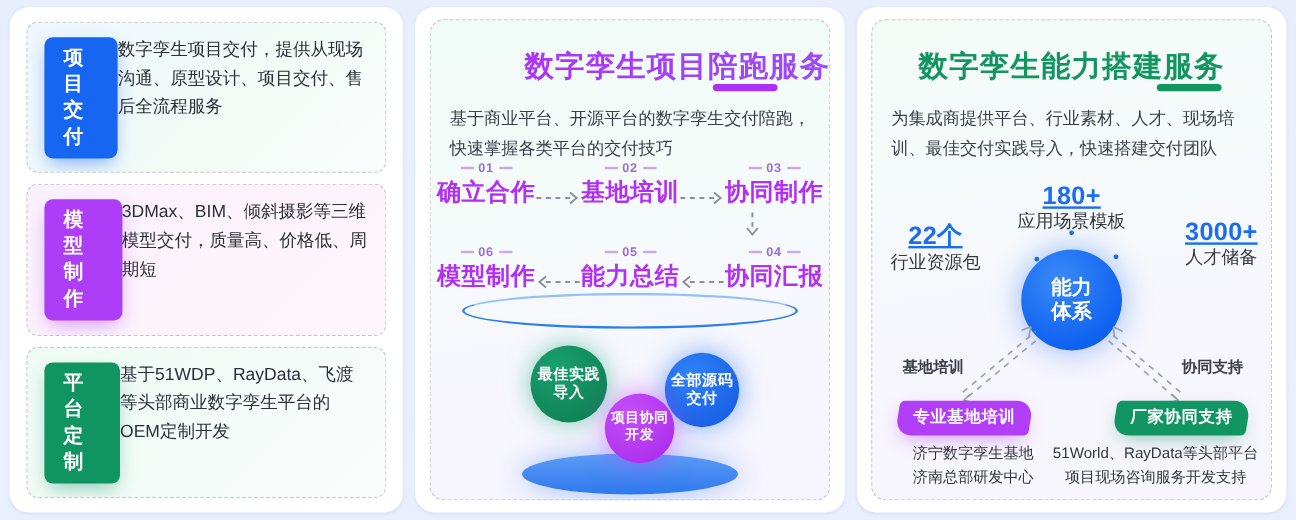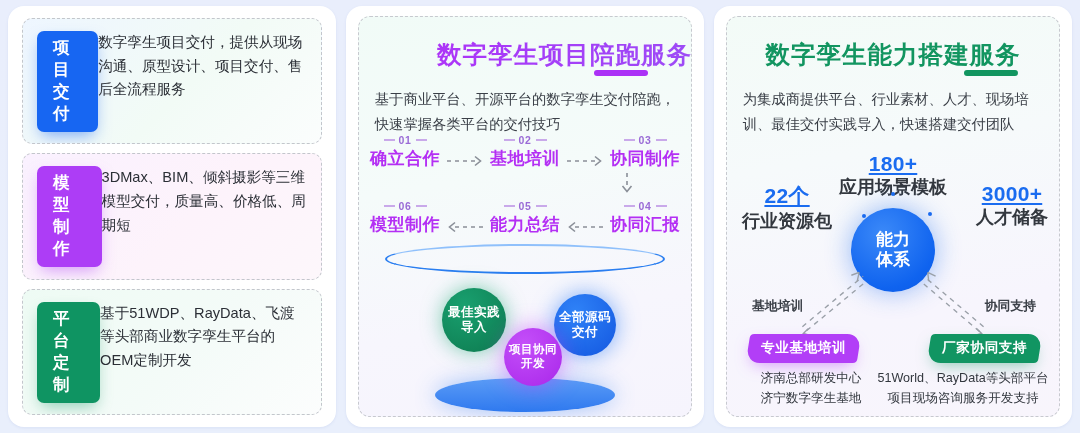--- a/index.html
+++ b/index.html
@@ -116,21 +116,21 @@
   .flow { position: absolute; left: 0; right: 0; top: 118px; }
   .flow-row { display: flex; align-items: flex-end; justify-content: center; gap: 0; }
   .step { width: 84px; text-align: center; }
   .step .num {
     font-size: 10.5px; font-weight: 800; color: #9a6bd6; letter-spacing: .6px;
     display: flex; align-items: center; justify-content: center; gap: 4px;
   }
   .step .num::before, .step .num::after {
     content: ""; width: 11px; height: 1.4px; background: #c9a9ea; display: block;
   }
-  .step .lbl { font-size: 17px; font-weight: 800; color: #b42ff4; letter-spacing: .5px; margin-top: 1px; }
+  .step .lbl { font-size: 20px; font-weight: 800; color: #b42ff4; letter-spacing: .5px; margin-top: 1px; }
   .dashx { width: 40px; height: 14px; position: relative; margin: 0 -2px 2px -2px; }
   .flow-gapRow { height: 14px; }
 
   .vdrop { position: absolute; right: 58px; top: 44px; width: 14px; height: 22px; }
 
   
   .ring {
     position: absolute; left: 50%; transform: translateX(-50%);
     top: 228px; width: 280px; height: 30px;
     border: 2px solid #2a7ef0; border-radius: 50%;
@@ -163,21 +163,21 @@
   }
   .bub-purple {
     left: 146px; top: 312px; width: 58px; height: 58px; font-size: 11.5px;
     background: radial-gradient(circle at 35% 28%, #c44ff9 0%, #a927ea 100%);
     box-shadow: 0 0 22px rgba(190,70,250,.60);
   }
 
   
   .stat { position: absolute; text-align: center; }
   .stat .v { font-size: 21px; font-weight: 700; color: #1a6cf0; letter-spacing: .3px; text-decoration: underline; }
-  .stat .k { font-size: 18px; font-weight: 700; color: #33383f; margin-top: -1px; }
+  .stat .k { font-size: 15px; font-weight: 400; color: #33383f; margin-top: -1px; }
   .s-top  { left: 50%; transform: translateX(-50%); top: 136px; }
   .s-left { left: 16px; top: 166px; }
   .s-right{ right: 12px; top: 166px; }
 
   .core {
     position: absolute; left: 50%; transform: translateX(-50%);
     top: 192px; width: 84px; height: 84px; border-radius: 50%;
     background: radial-gradient(circle at 38% 30%, #3b89f8 0%, #0f63ef 70%, #0c58e2 100%);
     box-shadow: 0 0 26px rgba(25,105,240,.45);
     color: #fff; font-weight: 800; font-size: 17px; line-height: 1.15;
@@ -382,22 +382,22 @@
       <div class="conn-label cl-right">协同支持</div>
 
       <div class="sbadge sb-purple">
         <span>专业基地培训</span>
       </div>
       <div class="sbadge sb-green">
         <span>厂家协同支持</span>
       </div>
 
       <div class="sdesc sd-left">
+        <div>济宁数字孪生基地</div>
         <div>济南总部研发中心</div>
-        <div>济宁数字孪生基地</div>
       </div>
       <div class="sdesc sd-right">
         <div>51World、RayData等头部平台</div>
         <div>项目现场咨询服务开发支持</div>
       </div>
 
     </div>
     <div class="panel-inner"></div>
   </div>
 

